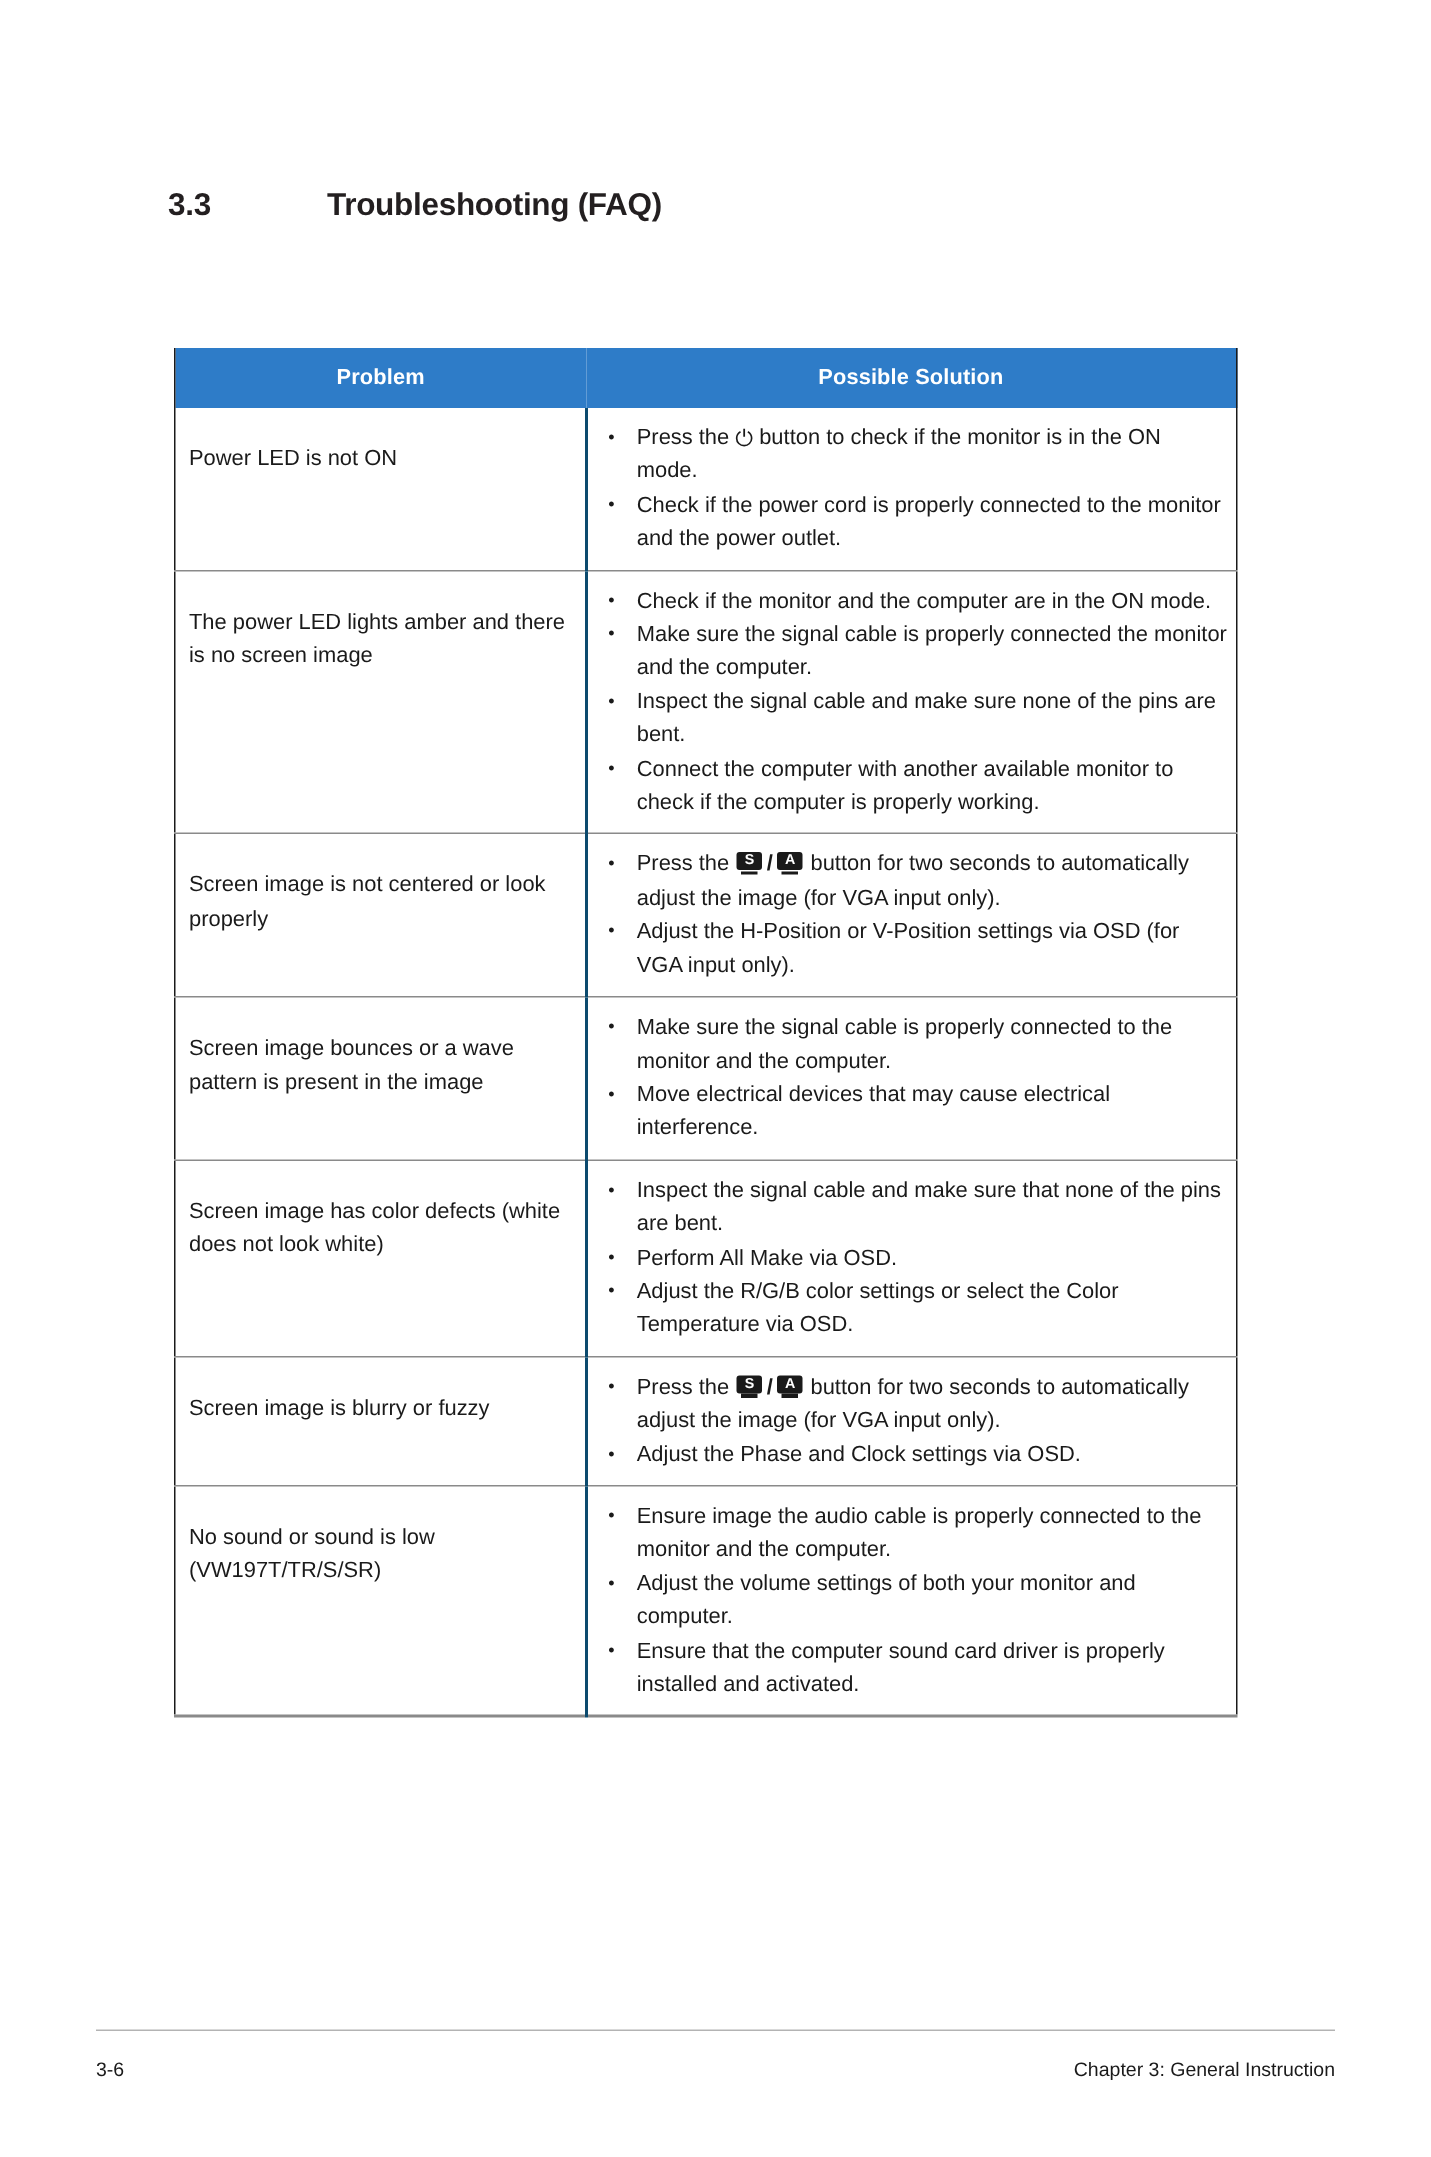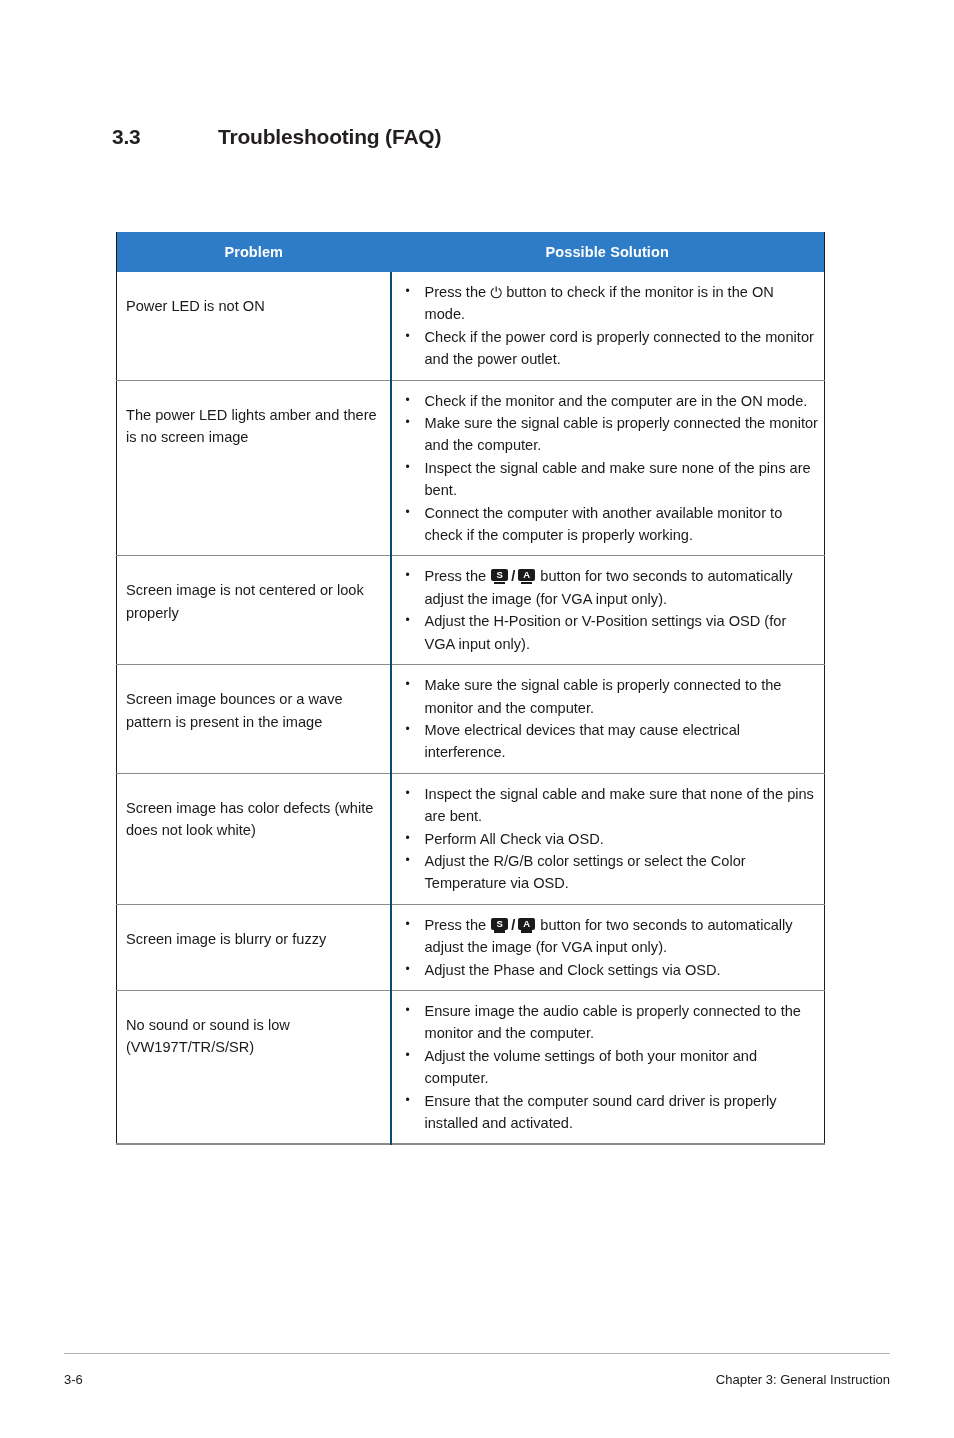--- a/index.html
+++ b/index.html
@@ -235,21 +235,21 @@
             <li><span>Make sure the signal cable is properly connected to the monitor and the computer.</span></li>
             <li><span>Move electrical devices that may cause electrical interference.</span></li>
           </ul>
         </td>
       </tr>
       <tr>
         <td class="problem">Screen image has color defects (white does not look white)</td>
         <td class="solution">
           <ul class="sol">
             <li><span>Inspect the signal cable and make sure that none of the pins are bent.</span></li>
-            <li><span>Perform All Check via OSD.</span></li>
+            <li><span>Perform All Make via OSD.</span></li>
             <li><span>Adjust the R/G/B color settings or select the Color Temperature via OSD.</span></li>
           </ul>
         </td>
       </tr>
       <tr>
         <td class="problem">Screen image is blurry or fuzzy</td>
         <td class="solution">
           <ul class="sol">
             <li><span>Press the </span><span class="btn-badge"><span class="cap">S</span><span class="base"></span></span><span class="slash">/</span><span class="btn-badge"><span class="cap">A</span><span class="base"></span></span><span> button for two seconds to automatically adjust the image  (for VGA input only).</span></li>
             <li><span>Adjust the Phase and Clock settings via OSD.</span></li>

